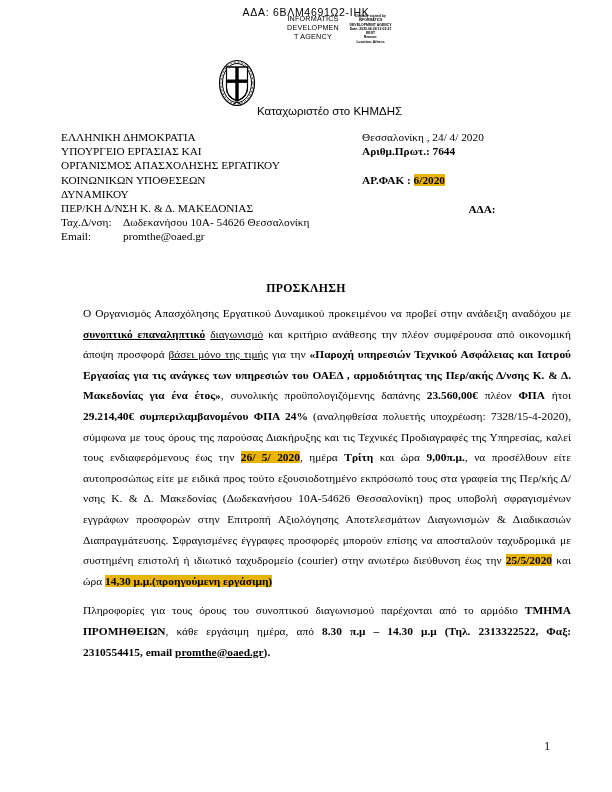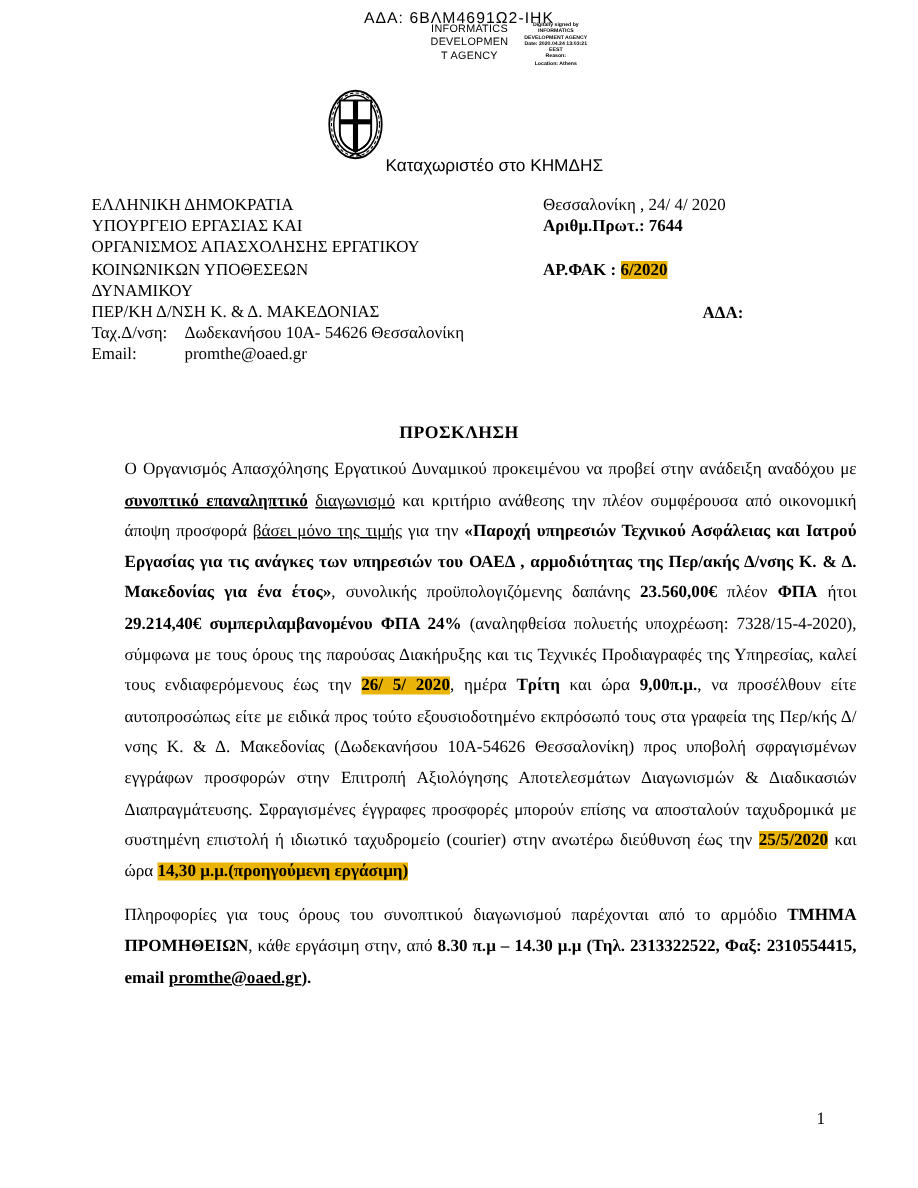--- a/index.html
+++ b/index.html
@@ -235,18 +235,18 @@
     <div class="b">ΑΔΑ:</div>
   </div>
 
   <div class="title">ΠΡΟΣΚΛΗΣΗ</div>
 
   <div class="body-text">
     <p><span>Ο Οργανισμός Απασχόλησης Εργατικού Δυναμικού προκειμένου να προβεί στην ανάδειξη αναδόχου με </span><span class="bu">συνοπτικό επαναληπτικό</span><span> </span><span class="u">διαγωνισμό</span><span> και κριτήριο ανάθεσης την πλέον συμφέρουσα από οικονομική άποψη προσφορά </span><span class="u">βάσει μόνο της τιμής</span><span> για την </span><span class="b">«Παροχή υπηρεσιών Τεχνικού Ασφάλειας και Ιατρού Εργασίας για τις ανάγκες των υπηρεσιών του ΟΑΕΔ , αρμοδιότητας της Περ/ακής Δ/νσης Κ. &amp; Δ. Μακεδονίας για ένα έτος»</span><span>, συνολικής προϋπολογιζόμενης δαπάνης </span><span class="b">23.560,00€</span><span> πλέον </span><span class="b">ΦΠΑ</span><span> ήτοι </span><span class="b">29.214,40€</span> <span class="b">συμπεριλαμβανομένου ΦΠΑ 24%</span><span> (αναληφθείσα πολυετής υποχρέωση: 7328/15-4-2020), σύμφωνα με τους όρους της παρούσας Διακήρυξης και τις Τεχνικές Προδιαγραφές της Υπηρεσίας, καλεί τους ενδιαφερόμενους έως την </span><span class="b hl">26/ 5/ 2020</span><span>, ημέρα </span><span class="b">Τρίτη</span><span> και ώρα </span><span class="b">9,00π.μ.</span><span>, να προσέλθουν είτε αυτοπροσώπως είτε με ειδικά προς τούτο εξουσιοδοτημένο εκπρόσωπό τους στα γραφεία της Περ/κής Δ/νσης Κ. &amp; Δ. Μακεδονίας (Δωδεκανήσου 10Α-54626  Θεσσαλονίκη) προς υποβολή σφραγισμένων εγγράφων προσφορών στην Επιτροπή Αξιολόγησης Αποτελεσμάτων Διαγωνισμών &amp; Διαδικασιών Διαπραγμάτευσης. Σφραγισμένες έγγραφες προσφορές μπορούν επίσης να αποσταλούν ταχυδρομικά με συστημένη επιστολή ή ιδιωτικό ταχυδρομείο (courier) στην ανωτέρω διεύθυνση έως την </span><span class="b hl">25/5/2020</span><span> και ώρα </span><span class="b hl">14,30 μ.μ.(προηγούμενη εργάσιμη)</span></p>
 
     <div class="gap"></div>
 
-    <p><span>Πληροφορίες για τους όρους του συνοπτικού διαγωνισμού παρέχονται από το αρμόδιο </span><span class="b">ΤΜΗΜΑ ΠΡΟΜΗΘΕΙΩΝ</span><span>, κάθε εργάσιμη στην, από </span><span class="b">8.30 π.μ – 14.30 μ.μ (Τηλ. 2313322522,  Φαξ: 2310554415, email </span><span class="link">promthe@oaed.gr</span><span class="b">).</span></p>
+    <p><span>Πληροφορίες για τους όρους του συνοπτικού διαγωνισμού παρέχονται από το αρμόδιο </span><span class="b">ΤΜΗΜΑ ΠΡΟΜΗΘΕΙΩΝ</span><span>, κάθε εργάσιμη ημέρα, από </span><span class="b">8.30 π.μ – 14.30 μ.μ (Τηλ. 2313322522,  Φαξ: 2310554415, email </span><span class="link">promthe@oaed.gr</span><span class="b">).</span></p>
   </div>
 
   <div class="page-num">1</div>
 
 </div>
 
 </body></html>

